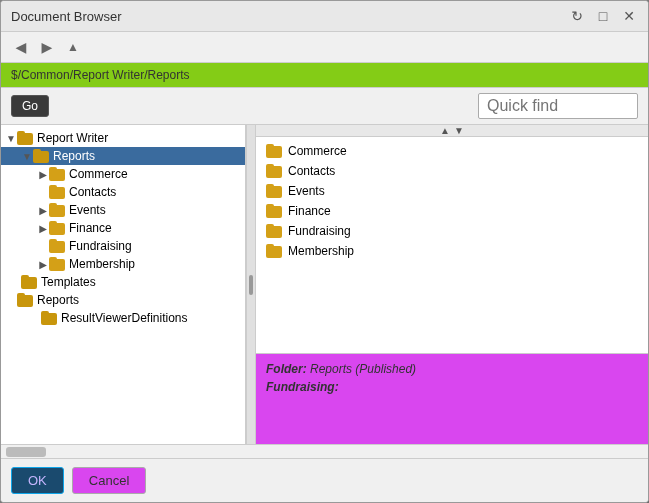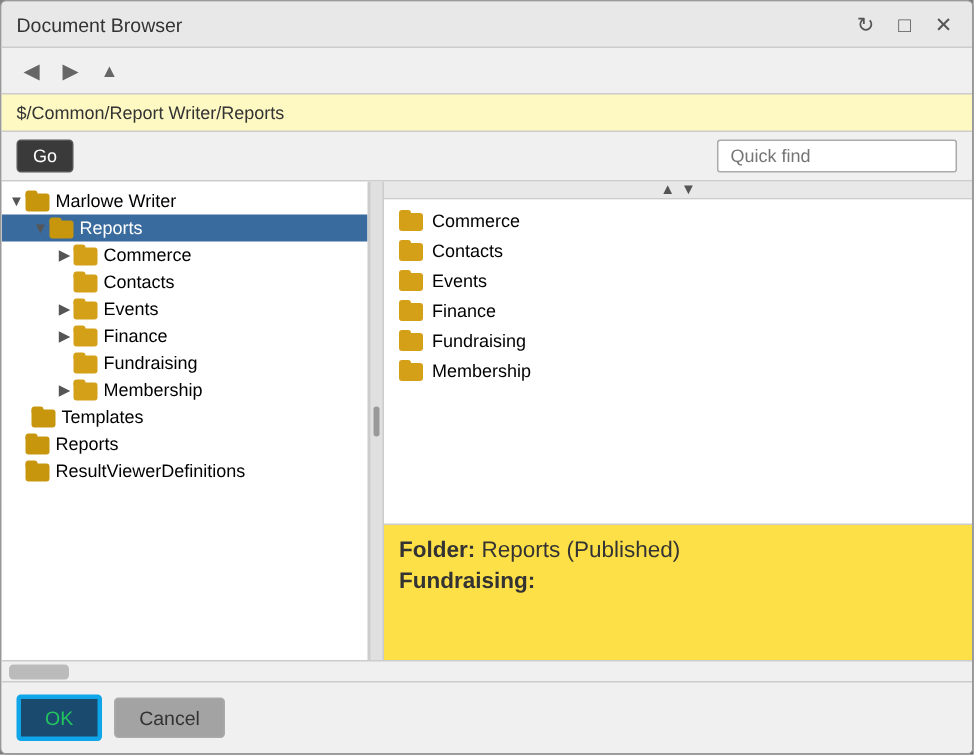--- a/index.html
+++ b/index.html
@@ -71,21 +71,21 @@
       align-items: center;
       justify-content: center;
       cursor: pointer;
       color: #666;
       font-size: 14px;
       border: none;
       background: none;
     }
 
     .path-bar {
-      background: #fef9c3;
+      background: #84cc16;
       padding: 5px 10px;
       font-size: 12px;
       color: #333;
       border-top: 1px solid #ccc;
       border-bottom: 1px solid #ccc;
     }
 
     .toolbar {
       padding: 5px 10px;
       display: flex;
@@ -101,21 +101,21 @@
       padding: 3px 10px;
       border-radius: 3px;
       cursor: pointer;
       font-size: 12px;
     }
 
     .quick-find-input {
       margin-left: auto;
       border: 1px solid #aaa;
       padding: 3px 8px;
-      font-size: 12px;
+      font-size: 16px;
       width: 160px;
       color: #aaa;
       background: white;
       border-radius: 2px;
     }
 
     .main-content {
       display: flex;
       flex: 1;
       overflow: hidden;
@@ -141,26 +141,27 @@
 
     .folder-list {
       flex: 1;
       overflow-y: auto;
       background: white;
       padding: 4px 0;
       border-bottom: 1px solid #ccc;
     }
 
     .info-panel {
-      background: #fde047;
+      background: #d946ef;
       padding: 8px 10px;
-      font-size: 15px;
+      font-size: 12px;
       color: #333;
       height: 90px;
       overflow-y: auto;
+      font-style: italic;
     }
 
     .info-panel .info-line {
       margin-bottom: 4px;
     }
 
     .info-panel strong {
       font-weight: bold;
     }
 
@@ -260,30 +261,30 @@
       background: #f0f0f0;
       padding: 8px 10px;
       display: flex;
       align-items: center;
       gap: 8px;
       border-top: 1px solid #ccc;
     }
 
     .ok-btn {
       background: #1a4a6e;
-      color: #22c55e;
-      border: 3px solid #0ea5e9;
+      color: #c4b5fd;
+      border: 1px solid #0ea5e9;
       padding: 5px 16px;
       border-radius: 3px;
       cursor: pointer;
       font-size: 13px;
     }
 
     .cancel-btn {
-      background: #a3a3a3;
+      background: #d946ef;
       color: #333;
       border: 1px solid #aaa;
       padding: 5px 16px;
       border-radius: 3px;
       cursor: pointer;
       font-size: 13px;
     }
 
     .h-scroll-bar {
       height: 14px;
@@ -353,21 +354,21 @@
     <input class="quick-find-input" type="text" placeholder="Quick find" style="">
   </div>
 
   <div class="main-content">
 
     <div class="tree-panel">
 
       <div class="tree-item" style="padding-left: 4px;">
         <span class="expand-arrow">▼</span>
         <span class="folder-icon special"></span>
-        <span class="item-label">Marlowe Writer</span>
+        <span class="item-label">Report Writer</span>
       </div>
       <div class="tree-item selected" style="padding-left: 20px;">
         <span class="expand-arrow">▼</span>
         <span class="folder-icon special"></span>
         <span class="item-label">Reports</span>
       </div>
       <div class="tree-item" style="padding-left: 36px;">
         <span class="expand-arrow">▶</span>
         <span class="folder-icon"></span>
         <span class="item-label">Commerce</span>
@@ -400,21 +401,21 @@
       <div class="tree-item" style="padding-left: 8px;">
         <span class="expand-arrow" style="visibility:hidden;">▶</span>
         <span class="folder-icon special"></span>
         <span class="item-label">Templates</span>
       </div>
       <div class="tree-item" style="padding-left: 4px;">
         <span class="expand-arrow" style="visibility:hidden;">▶</span>
         <span class="folder-icon special"></span>
         <span class="item-label">Reports</span>
       </div>
-      <div class="tree-item" style="padding-left: 4px;">
+      <div class="tree-item" style="padding-left: 4px; margin-left: 24px;">
         <span class="expand-arrow" style="visibility:hidden;">▶</span>
         <span class="folder-icon special"></span>
         <span class="item-label">ResultViewerDefinitions</span>
       </div>
     </div>
 
     <div class="scrollbar-splitter">
       <div class="splitter-handle"></div>
     </div>
 

